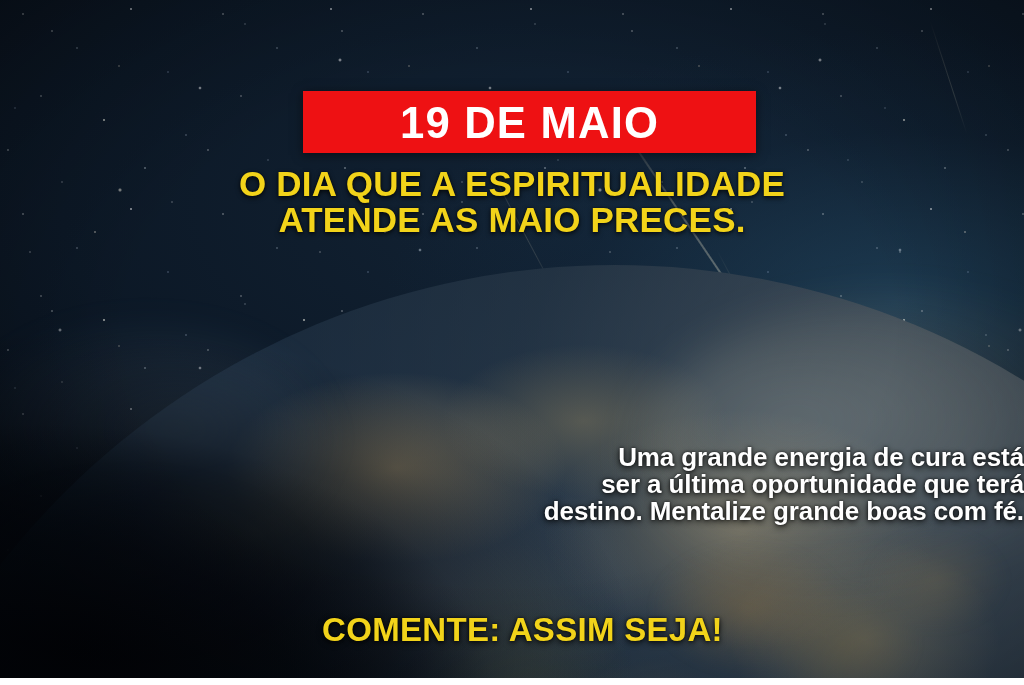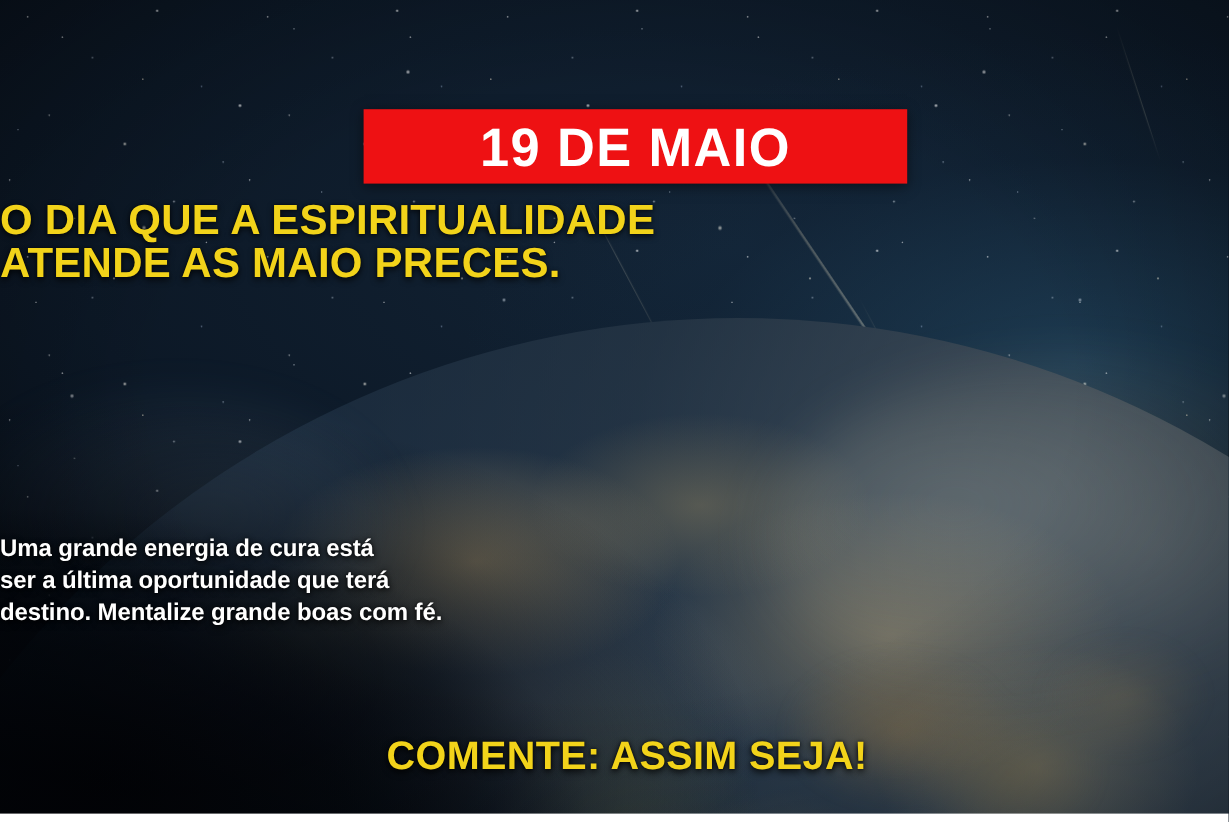--- a/index.html
+++ b/index.html
@@ -259,37 +259,38 @@
     white-space: nowrap;
     font-stretch: condensed;
     transform: scaleX(0.97);
   }
 
   .headline {
     position: absolute;
     left: 0;
     right: 0;
     top: 166px;
+    text-align: center;
     color: #f2d31a;
     font-size: 35px;
     font-weight: bold;
     line-height: 36px;
     letter-spacing: 0.2px;
     text-shadow: 0 2px 5px rgba(0,0,0,0.75), 0 0 2px rgba(0,0,0,0.6);
   }
   .headline-line { display: block; white-space: nowrap; }
 
   .body-copy {
     position: absolute;
     left: 0;
     right: 0;
     top: 444px;
-    text-align: left;
+    text-align: right;
     color: #ffffff;
-    font-size: 20px;
+    font-size: 26px;
     font-weight: bold;
     line-height: 27px;
     letter-spacing: -0.1px;
     text-shadow: 0 2px 6px rgba(0,0,0,0.85), 0 0 3px rgba(0,0,0,0.7);
   }
   .body-line { display: block; white-space: nowrap; }
 
   .cta {
     position: absolute;
     left: 0;

